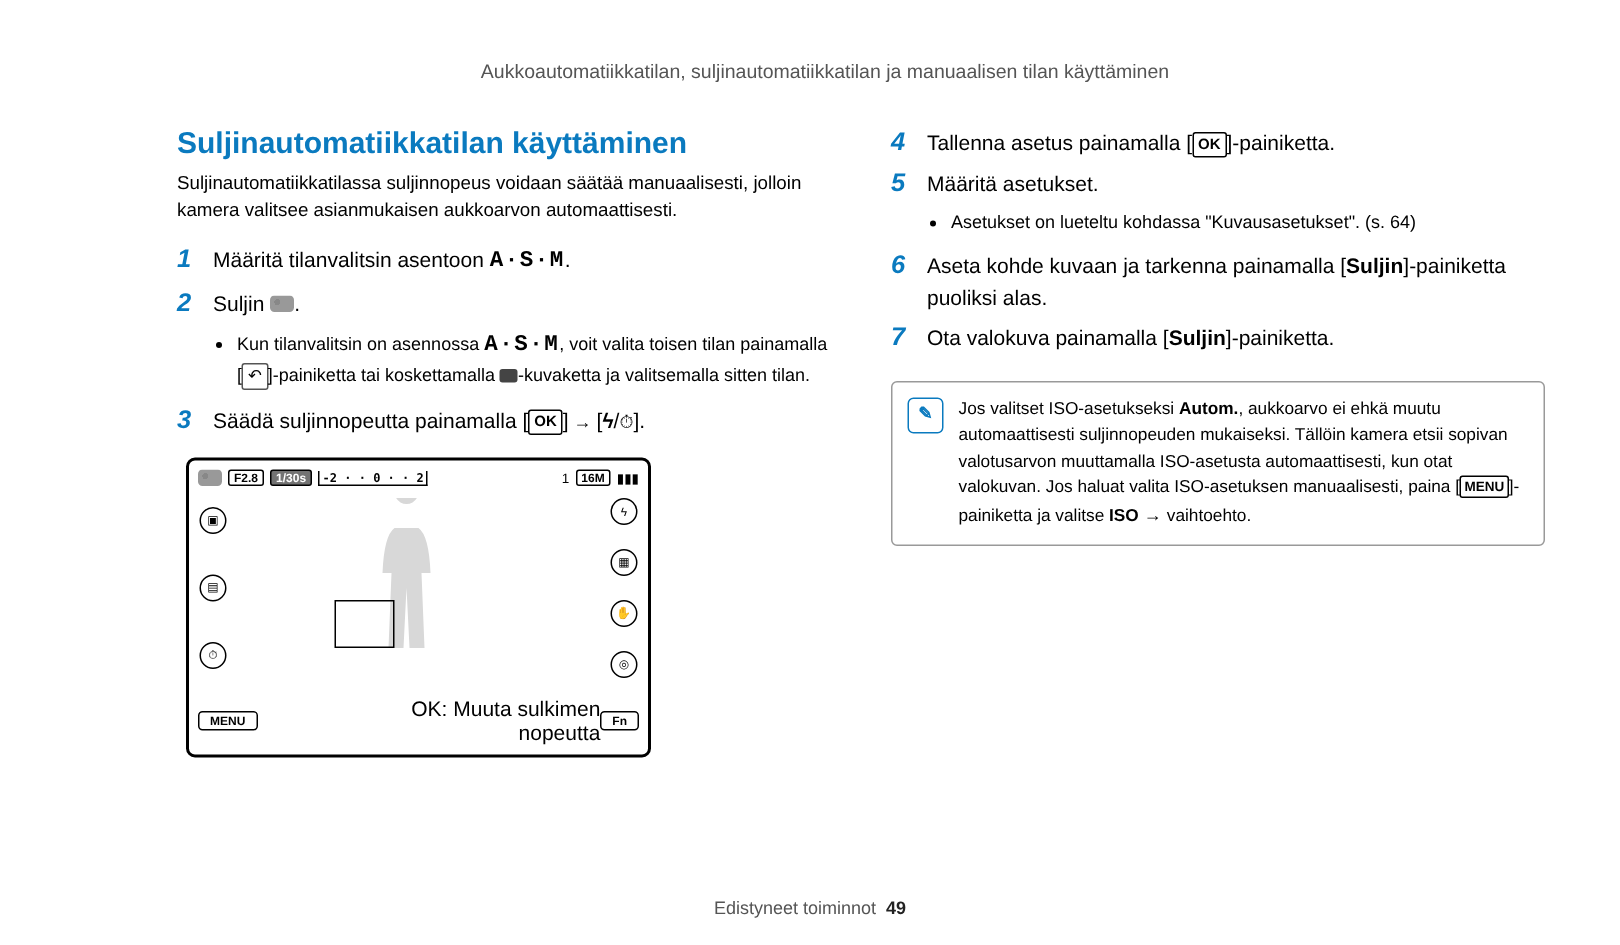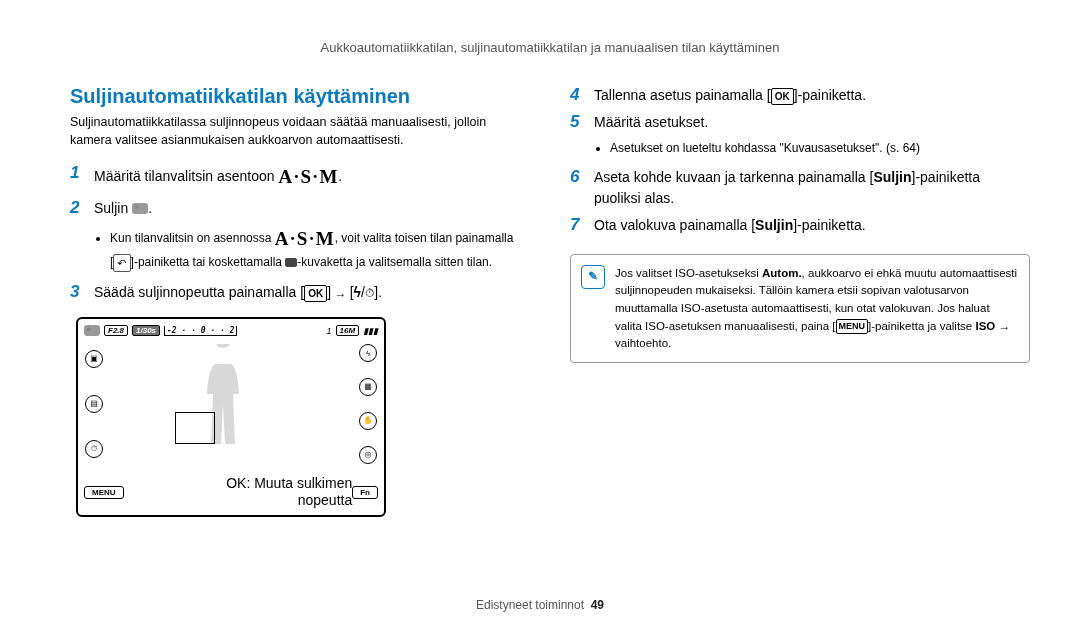--- a/index.html
+++ b/index.html
@@ -20,20 +20,21 @@
   }
   .header {
     text-align: center;
     font-size: 13px;
     color: #555;
     margin-bottom: 30px;
   }
   .columns {
     display: flex;
     gap: 40px;
+    margin-left: 48px;
   }
   .col {
     flex: 1;
   }
   .section-title {
     color: #0a7abf;
     font-size: 20px;
     font-weight: 600;
     margin-bottom: 6px;
   }
@@ -64,23 +65,23 @@
     margin: 4px 0 10px 22px;
     padding-left: 18px;
     font-size: 12px;
     line-height: 1.5;
   }
   .bullets li {
     margin-bottom: 2px;
   }
   .asm {
     display:inline-block;
-    font-family: Liberation Serif, serif;
+    font-family: Liberation Mono, monospace;
     font-weight: bold;
-    font-size: 19px;
+    font-size: 15px;
     letter-spacing: 1px;
     vertical-align: middle;
   }
   .dial-icon {
     display:inline-block;
     width:16px; height:11px;
     background: radial-gradient(circle at 30% 40%, #888 2px, transparent 2px),
                 linear-gradient(#999,#999);
     border-radius: 3px;
     vertical-align: middle;
@@ -159,21 +160,20 @@
     box-sizing:border-box;
     position:relative;
     display:flex;
     flex-direction:column;
   }
   .lcd-top {
     display:flex;
     justify-content:space-between;
     align-items:center;
     font-size:9px;
-    font-style:italic;
   }
   .lcd-top-left { display:flex; gap:4px; align-items:center; font-weight:bold;}
   .lcd-top-right { display:flex; gap:4px; align-items:center;}
   .pill { border:1.2px solid #000; border-radius:2px; padding:0 3px; font-size:8px; font-weight:bold;}
   .lcd-body { flex:1; position:relative; display:flex;}
   .lcd-side-left, .lcd-side-right {
     width:20px; display:flex; flex-direction:column; justify-content:space-around; align-items:center;
   }
   .round-icon {
     width:16px; height:16px; border:1.2px solid #000; border-radius:50%;

